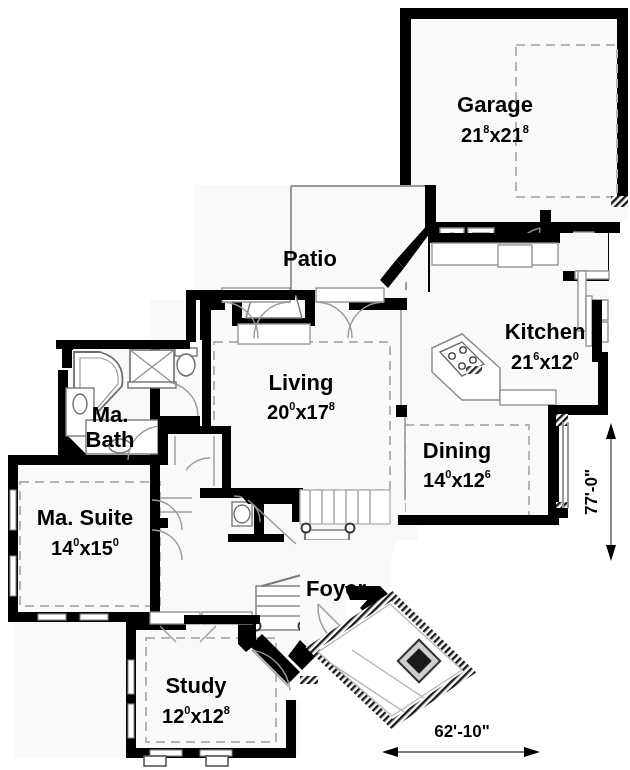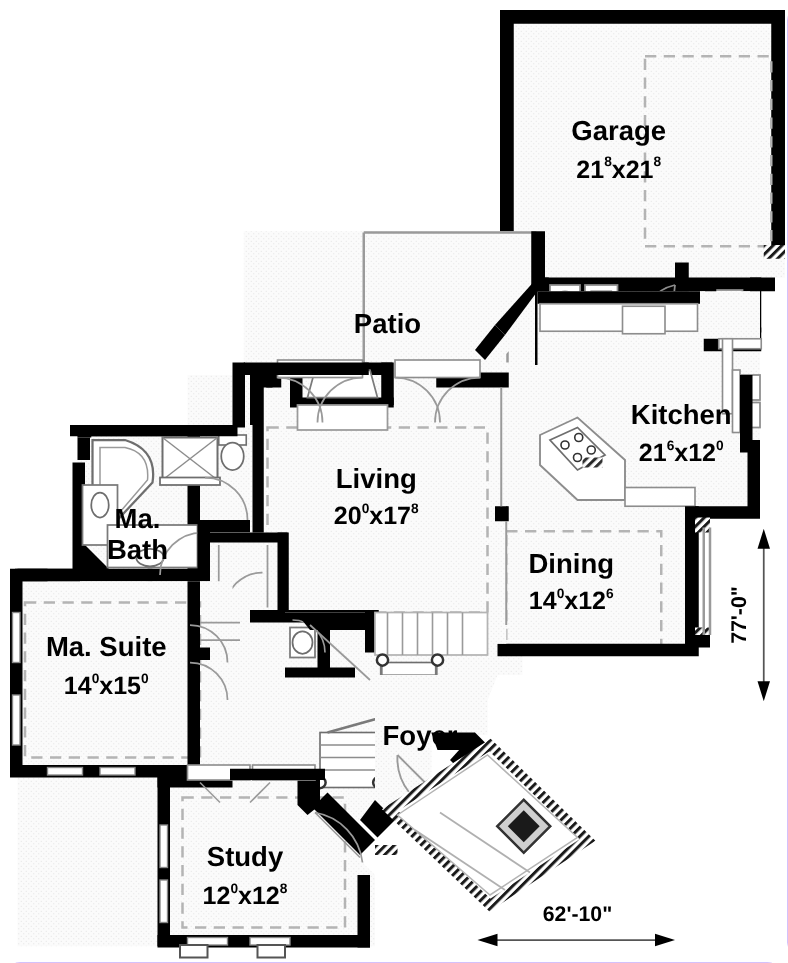--- a/index.html
+++ b/index.html
@@ -1,20 +1,20 @@
 <!DOCTYPE html>
 <html><head>
 <meta charset="utf-8">
 <style>
   html,body{margin:0;padding:0;background:#ffffff;}
   body{
     font-family:"Liberation Sans", sans-serif;
     width:630px;height:770px;overflow:hidden;position:relative;
   }
-  #plan{position:relative;width:630px;height:770px;background:#8b5cf6;border-radius:16px;}
+  #plan{position:relative;width:630px;height:770px;background:#f0abfc;}
   svg{display:block;}
   .lbl{
     font-family:"Liberation Sans", sans-serif;
     fill:#000;font-weight:700;text-anchor:middle;
   }
   .room-name{font-size:22px;}
   .room-dim{font-size:20px;}
   .sup{font-size:11px;}
   .dimtext{font-size:17px;font-weight:700;fill:#000;text-anchor:middle;}
 </style>

